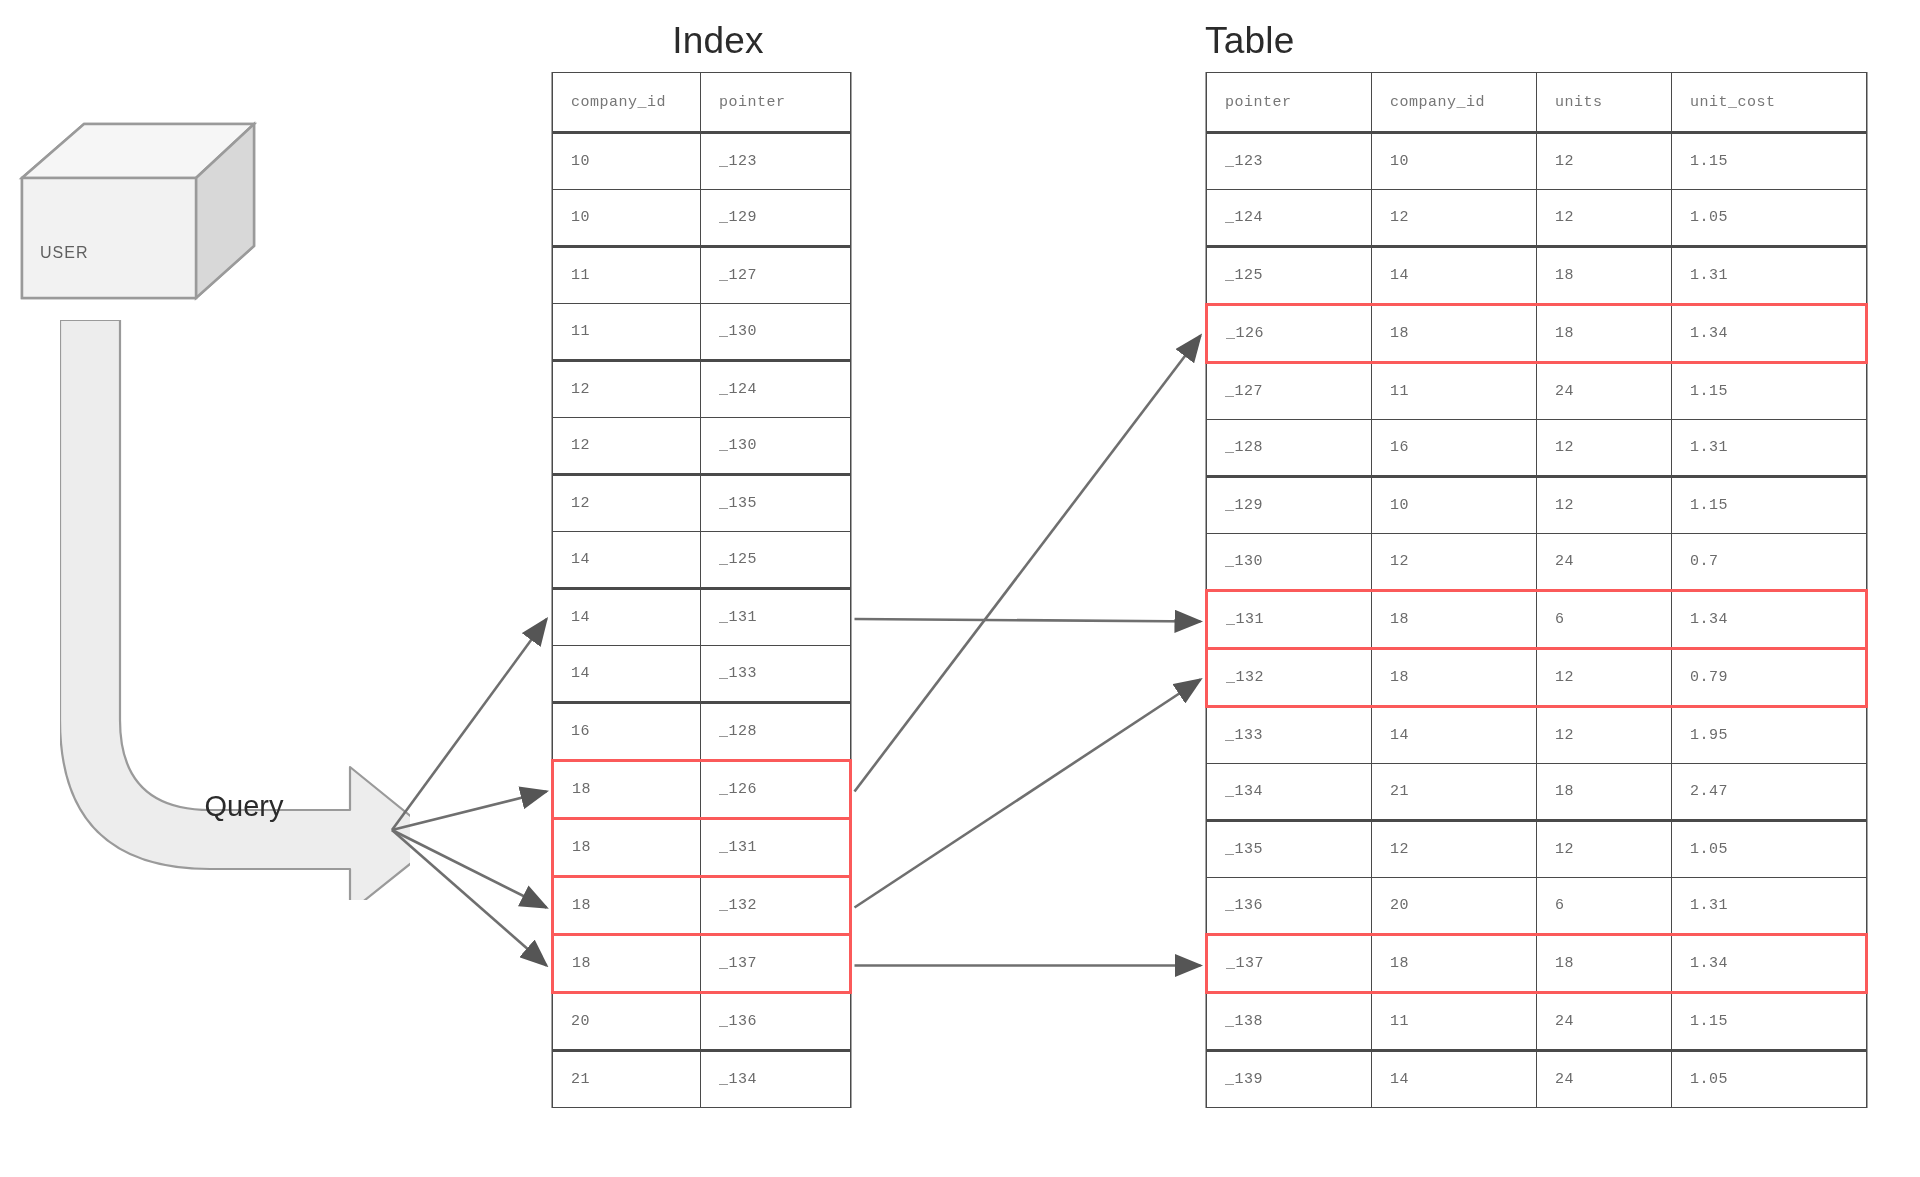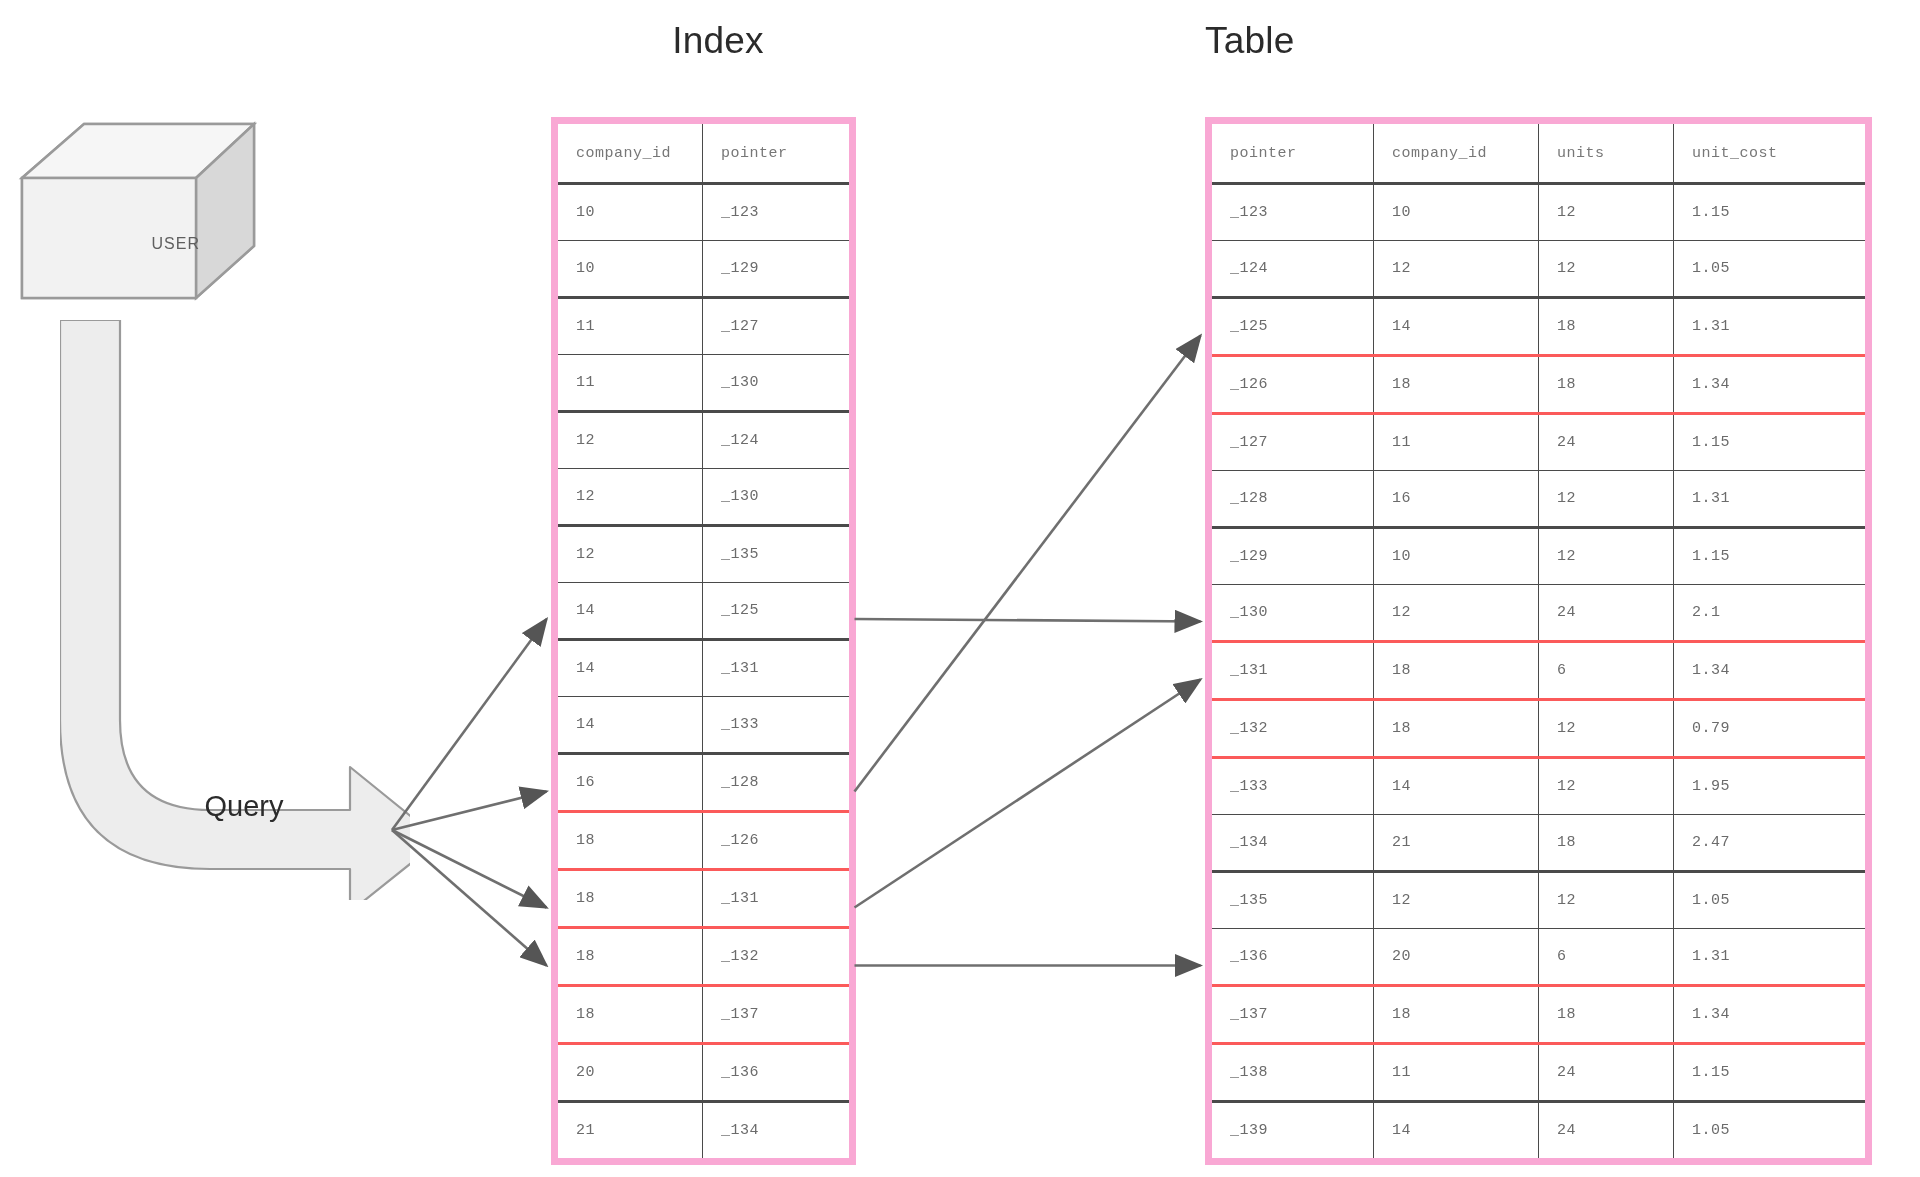--- a/index.html
+++ b/index.html
@@ -33,24 +33,23 @@
     letter-spacing: 0.2px;
     white-space: nowrap;
   }
   #title-index { left: 568px; top: 20px; width: 300px; text-align: center; }
   #title-table { left: 1205px; top: 20px; width: 660px; text-align: left; }
 
   
   .dbtable {
     position: absolute;
     border-collapse: collapse;
-    background: #1d4ed8;
+    background: #a3a3a3;
     table-layout: fixed;
-    border: 7px solid #f9a8d4;
-    margin-top: 45px;
+    border: 1px solid #f9a8d4;
   }
   .dbtable td {
     border: 1.5px solid #4a4a4a;
     font-family: "Liberation Mono", monospace;
     font-size: 15px;
     color: #6b6b6b;
     padding: 0 0 0 18px;
     height: 55px;
     vertical-align: middle;
     background: #ffffff;
@@ -87,23 +86,23 @@
   #user-cube {
     position: absolute;
     left: 18px;
     top: 118px;
     width: 240px;
     height: 205px;
   }
   #user-label {
     position: absolute;
     left: 40px;
-    top: 235px;
+    top: 244px;
     width: 160px;
-    text-align: right;
+    text-align: left;
     font-family: "Liberation Sans", sans-serif;
     font-size: 16px;
     color: #5f5f5f;
     letter-spacing: 1px;
     pointer-events: none;
   }
 
   
   #query-arrow {
     position: absolute;
@@ -288,21 +287,21 @@
         <tr class="thick">
           <td>_129</td>
           <td>10</td>
           <td>12</td>
           <td>1.15</td>
         </tr>
         <tr>
           <td>_130</td>
           <td>12</td>
           <td>24</td>
-          <td>2.1</td>
+          <td>0.7</td>
         </tr>
         <tr class="hl">
           <td>_131</td>
           <td>18</td>
           <td>6</td>
           <td>1.34</td>
         </tr>
         <tr class="hl">
           <td>_132</td>
           <td>18</td>

